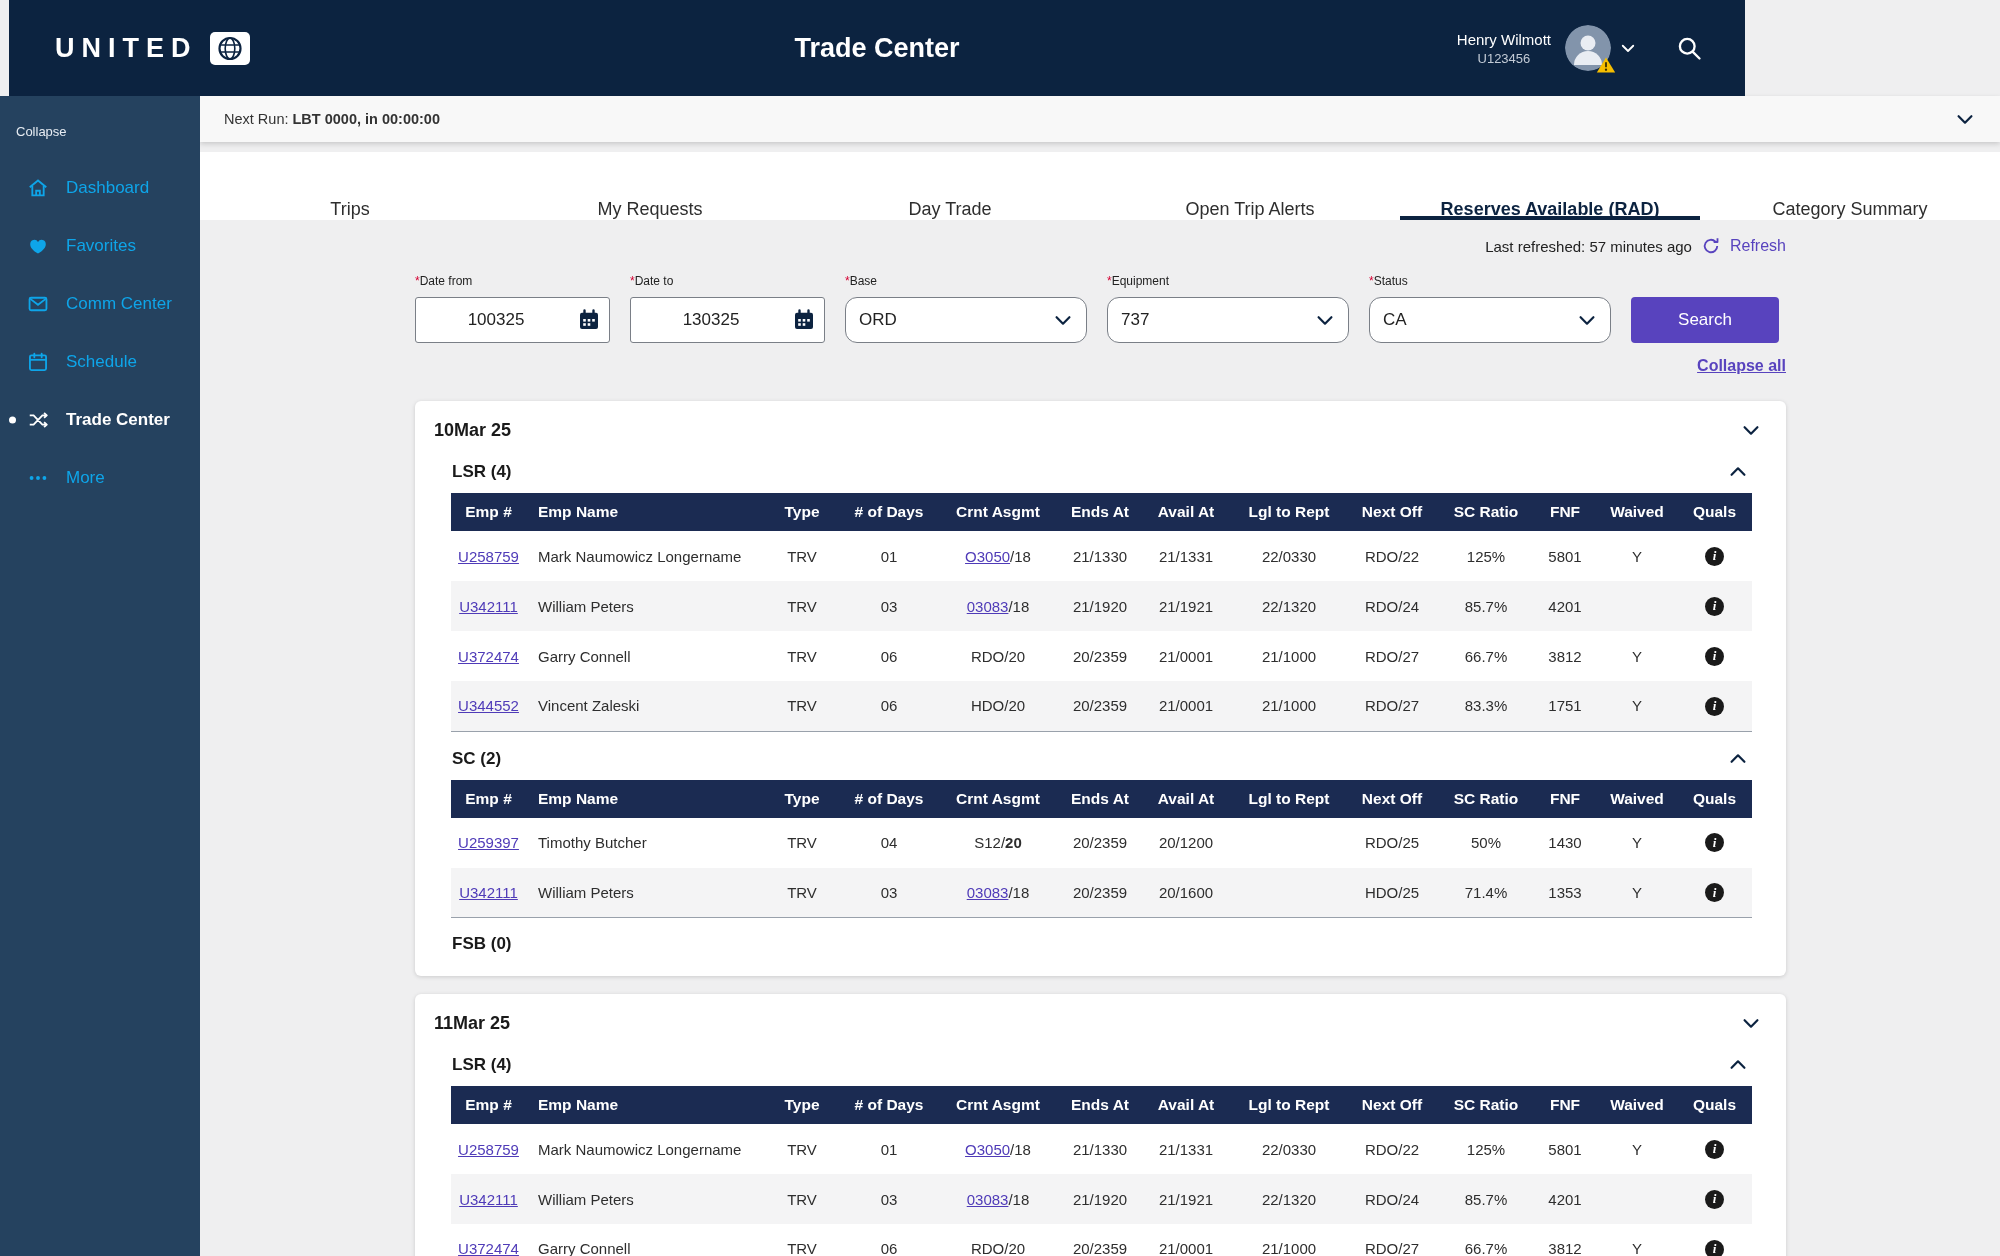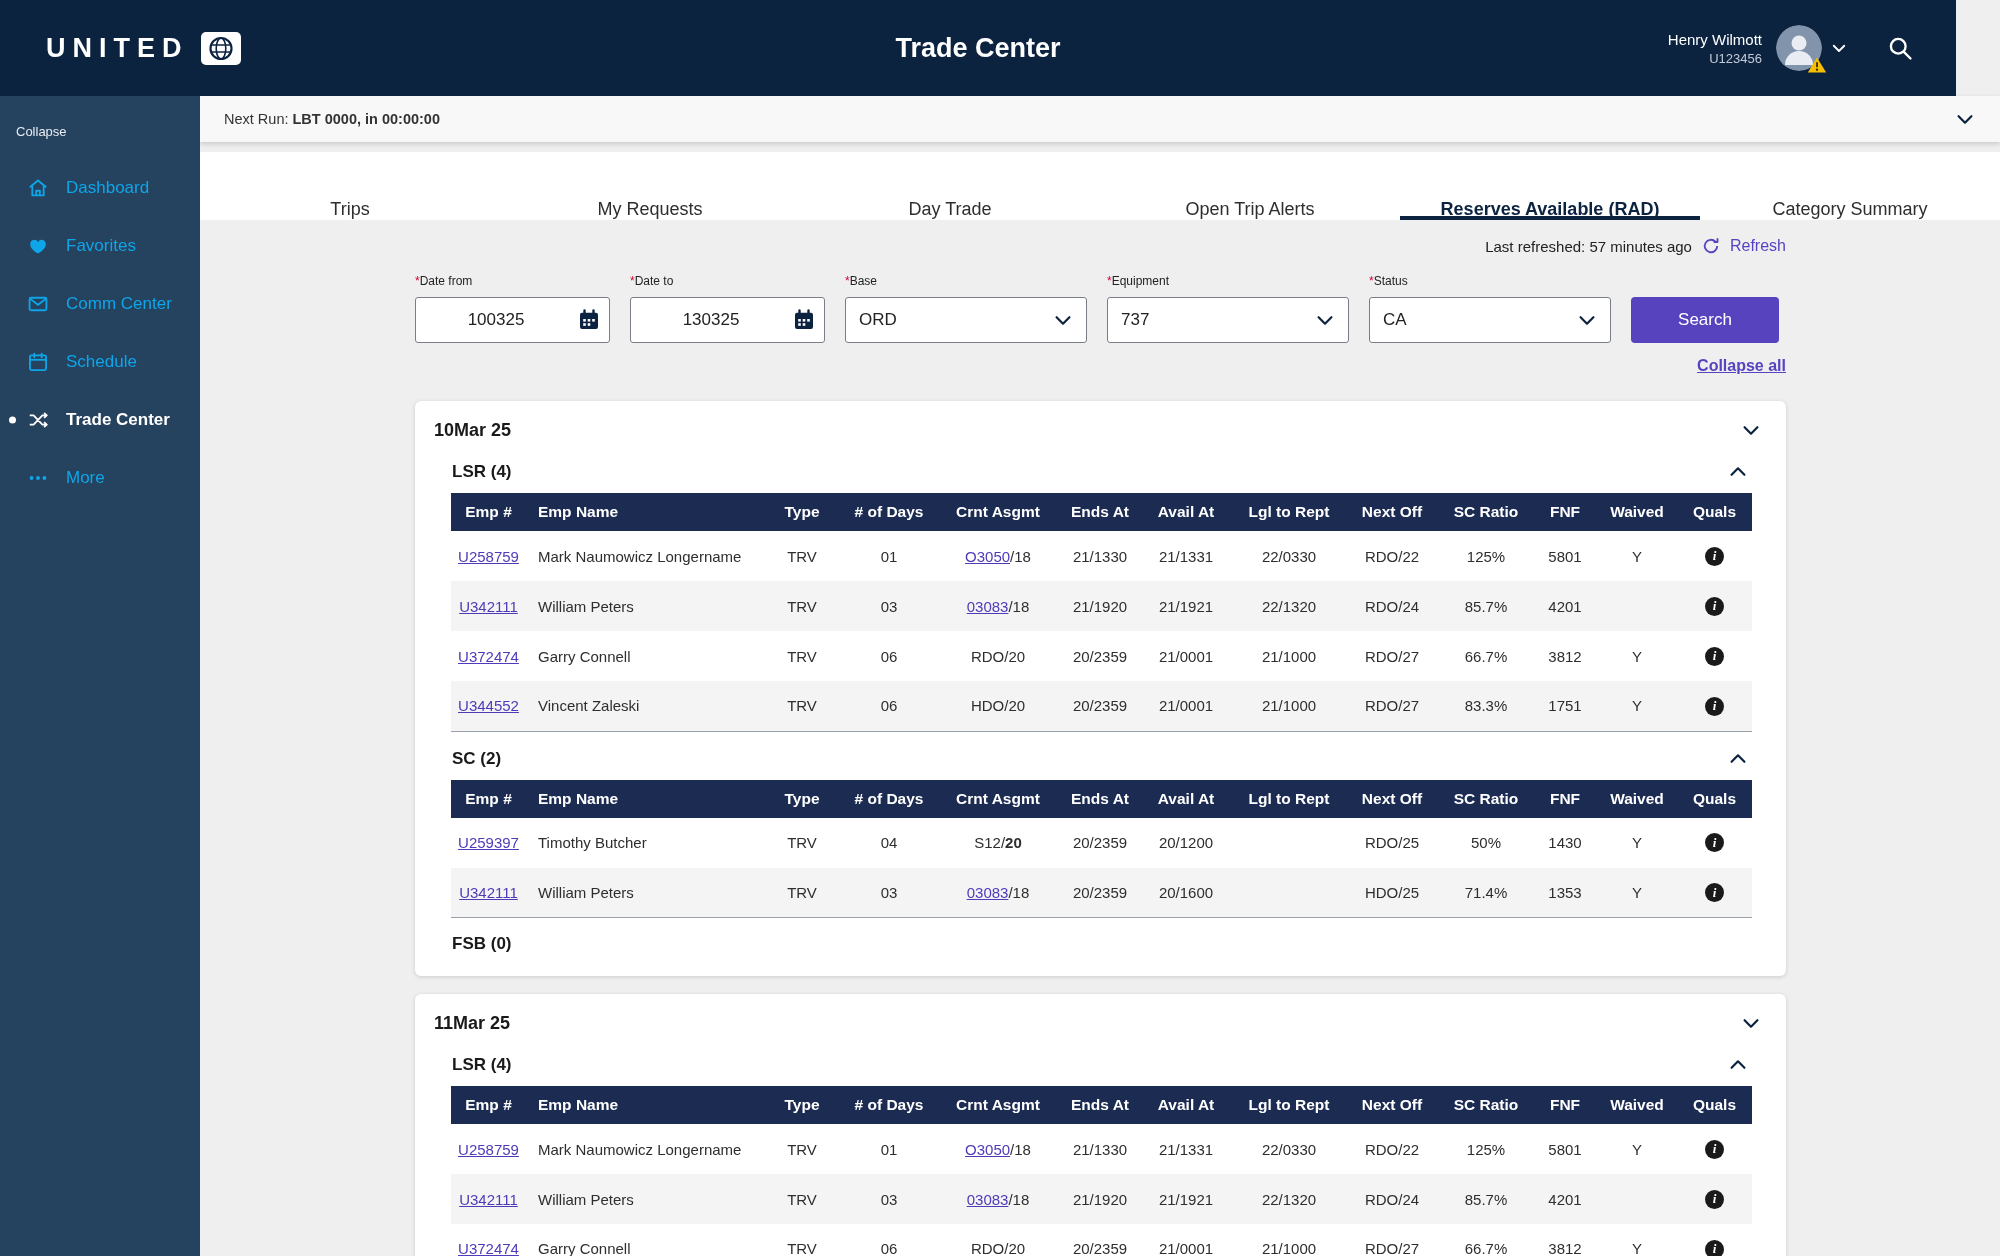--- a/index.html
+++ b/index.html
@@ -6,26 +6,26 @@
   html,body { width:2000px; height:1256px; overflow:hidden; }
   body { font-family:"Liberation Sans","DejaVu Sans",sans-serif; background:#EFEFF0; color:#222; }
   :root{
     --navy:#0C2340; --sidebar-bg:#25425F; --table-header-bg:#1B2B52;
     --accent:#5843BE; --link:#4F3BB8; --required:#D50032; --warning:#F6BE00;
   }
   .icon{display:inline-flex;align-items:center;justify-content:center;}
   .icon svg{display:block;}
 
   
-  .topbar{position:fixed;top:0;left:0;width:1956px;height:96px;background:var(--navy);display:flex;align-items:center;z-index:20;}
+  .topbar{position:fixed;top:0;left:9px;width:1736px;height:96px;background:var(--navy);display:flex;align-items:center;z-index:20;}
   .brand{display:flex;align-items:center;gap:12px;margin-left:46px;cursor:pointer;z-index:2;}
   .brand-text{color:#fff;font-weight:bold;font-size:27px;letter-spacing:7px;}
   .app-title{position:absolute;left:0;right:0;text-align:center;color:#fff;font-size:27px;font-weight:bold;pointer-events:none;}
   .user-area{margin-left:auto;display:flex;align-items:center;margin-right:42px;z-index:2;}
-  .user-meta{text-align:right;color:#fff;margin-right:14px;}
+  .user-meta{text-align:center;color:#fff;margin-right:14px;}
   .user-name{font-size:15px;}
   .user-id{font-size:13px;color:#C3CBD6;margin-top:3px;}
   .avatar{position:relative;width:46px;height:46px;border-radius:50%;cursor:pointer;}
   .avatar .photo{border-radius:50%;overflow:hidden;display:block;}
   .warn-badge{position:absolute;right:-5px;bottom:-3px;color:var(--warning);}
   .hdr-chev{color:#fff;margin-left:8px;cursor:pointer;}
   .hdr-search{color:#fff;margin-left:38px;cursor:pointer;}
 
   
   .sidebar{position:fixed;top:96px;left:0;width:200px;bottom:0;background:var(--sidebar-bg);color:#F2F5F9;z-index:15;}
@@ -51,21 +51,21 @@
   .refresh-status{font-size:15px;color:#222;}
   .refresh-ic{color:var(--accent);cursor:pointer;}
   .refresh-link{font-size:16px;color:var(--accent);text-decoration:none;cursor:pointer;}
 
   .filter-row{display:flex;gap:20px;margin-top:16px;align-items:flex-end;}
   .f-label{display:block;font-size:12px;color:#222;margin-bottom:9px;}
   .req{color:var(--required);}
   .f-input{position:relative;height:46px;}
   .f-input input{width:100%;height:46px;border:1px solid #7A7F87;border-radius:3px;font-size:17px;padding:0 46px 0 13px;font-family:inherit;color:#222;background:#fff;text-align:center;}
   .cal-ic{position:absolute;right:9px;top:50%;transform:translateY(-50%);color:var(--navy);cursor:pointer;}
-  .f-select{height:46px;border:1px solid #7A7F87;border-radius:3px;background:#fff;display:flex;align-items:center;padding:0 12px 0 13px;font-size:17px;cursor:pointer;color:#222;}
+  .f-select{height:46px;border:1px solid #7A7F87;border-radius:12px;background:#fff;display:flex;align-items:center;padding:0 12px 0 13px;font-size:17px;cursor:pointer;color:#222;}
   .f-select .sel-chev{margin-left:auto;color:var(--navy);}
   .w195{width:195px}.w242{width:242px}
   .search-btn{width:148px;height:46px;background:var(--accent);border:none;border-radius:4px;color:#fff;font-size:17px;cursor:pointer;font-family:inherit;}
 
   .collapse-row{display:flex;justify-content:flex-end;margin-top:14px;height:22px;}
   .collapse-row a{font-size:16px;font-weight:bold;color:var(--accent);text-decoration:underline;cursor:pointer;}
 
   
   .cards{margin-top:22px;}
   .card{background:#fff;border-radius:6px;box-shadow:0 1px 4px rgba(0,0,0,.15);padding:8px 0 12px;margin-bottom:18px;}

